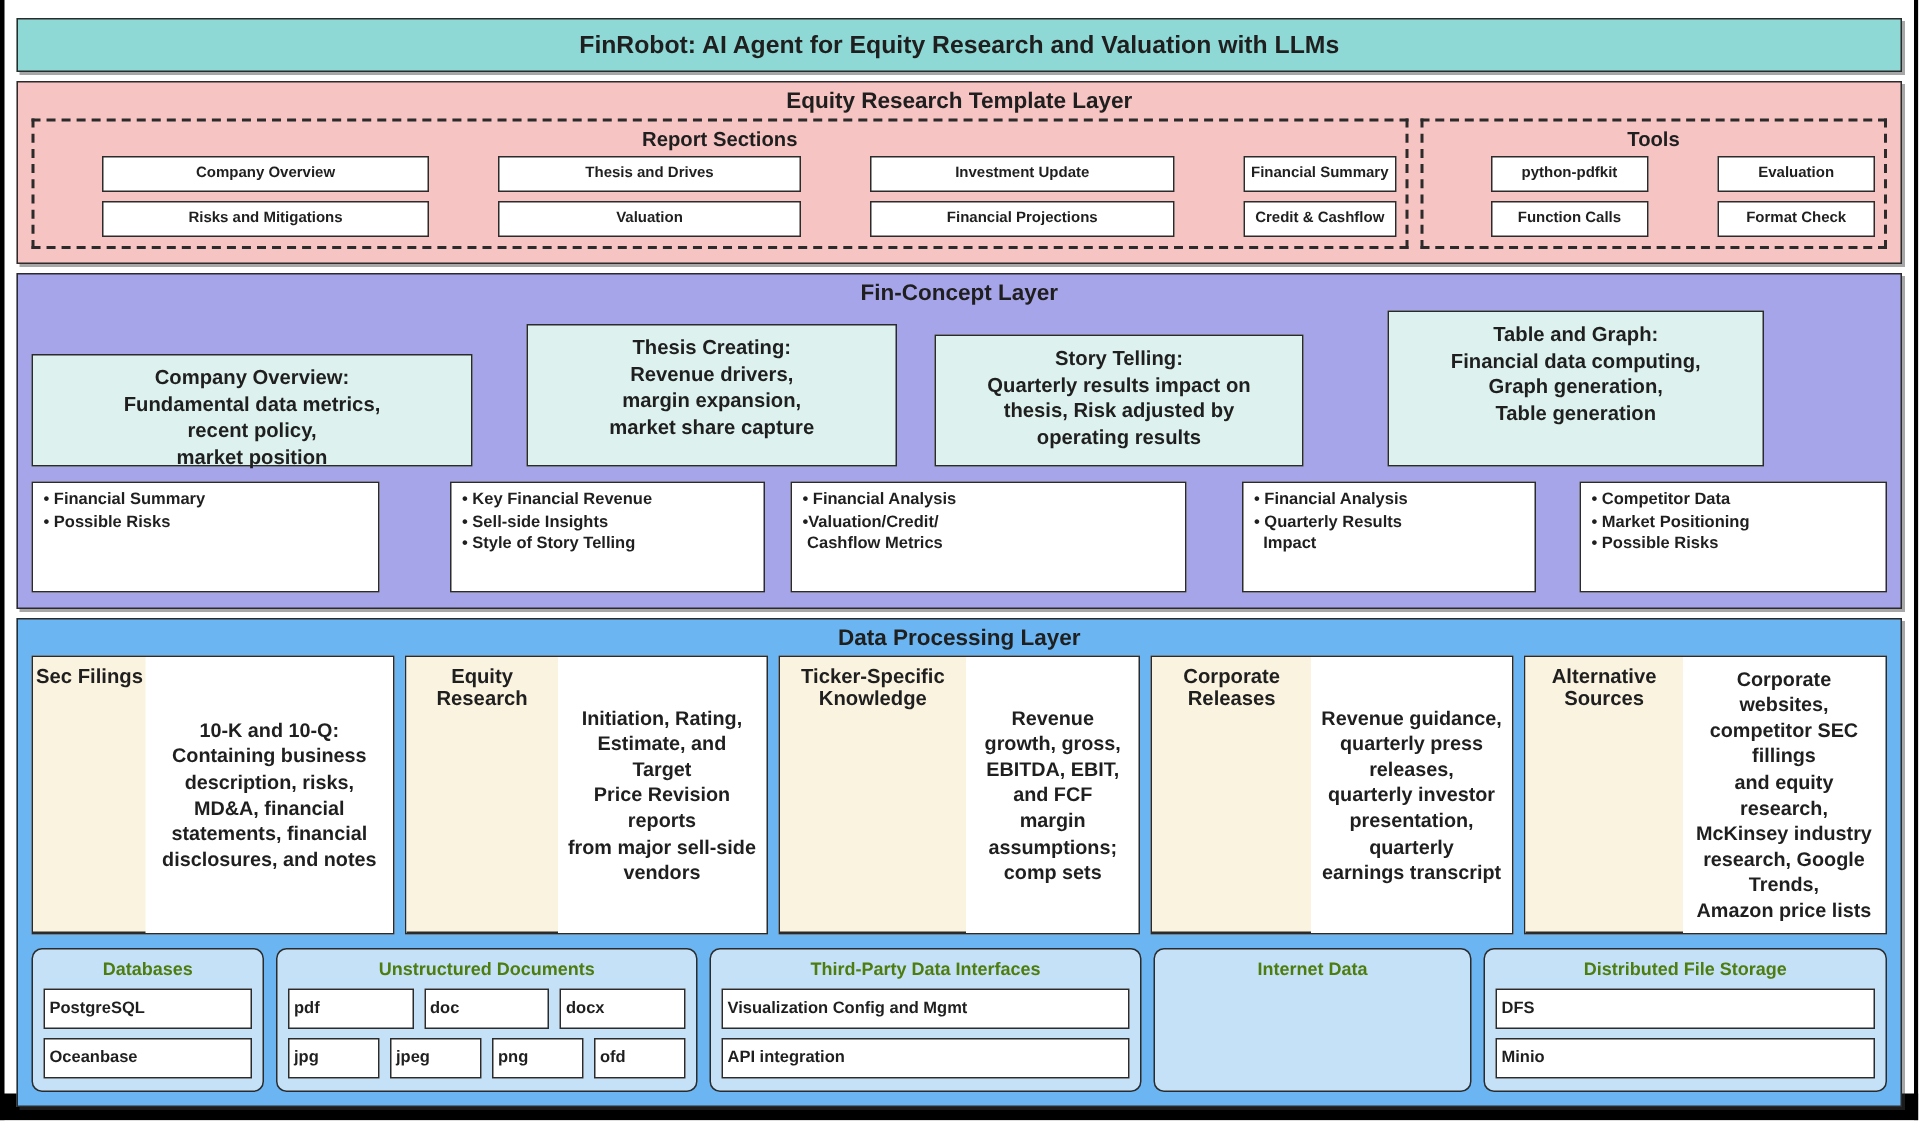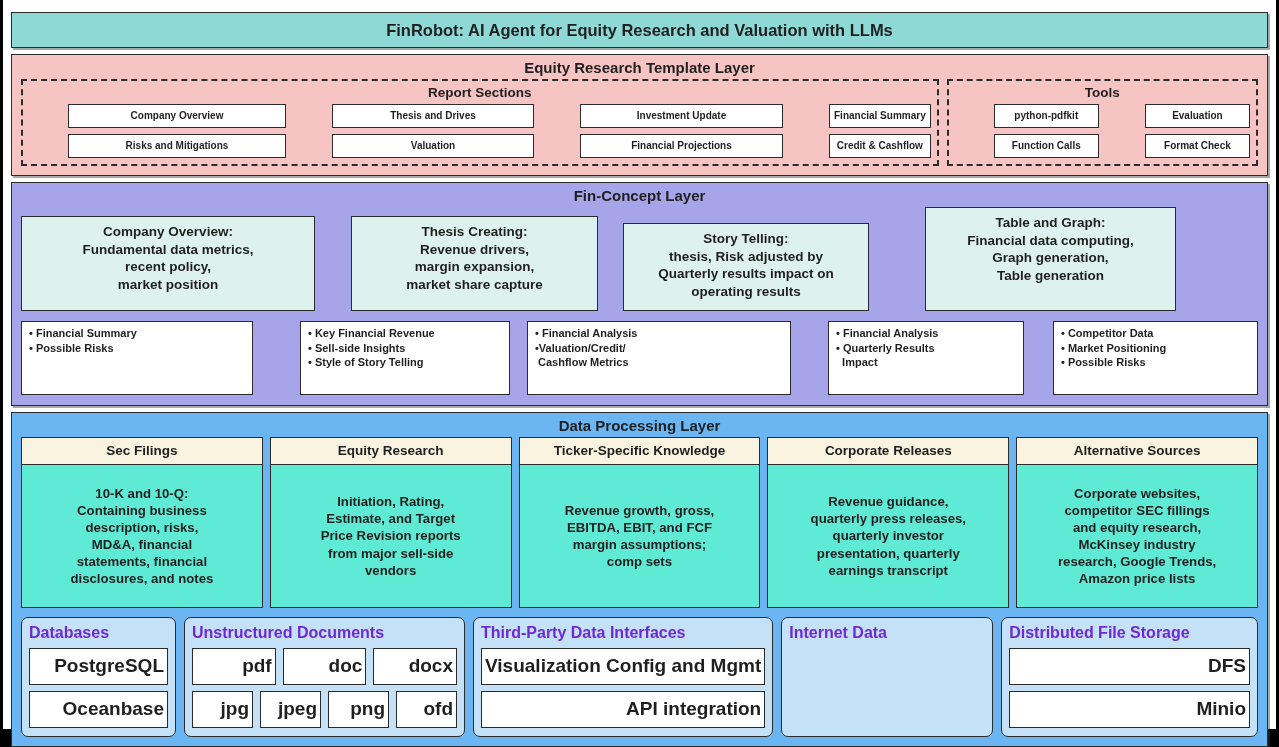--- a/index.html
+++ b/index.html
@@ -109,21 +109,21 @@
     background: #ddf2ee;
     border: 1.5px solid #2b2b2b;
     font-weight: bold;
     font-size: 13.5px;
     line-height: 1.30;
     color: #1f1f1f;
     text-align: center;
     padding: 6px 4px 6px 4px;
     box-sizing: border-box;
   }
-  .concept-card.c1 { width: 294px; margin-right: 36px; height: 95px; align-self: flex-end; }
+  .concept-card.c1 { width: 294px; margin-right: 36px; height: 75px; align-self: flex-end; }
   .concept-card.c2 { width: 247px; margin-right: 25px; height: 95px; align-self: flex-end; }
   .concept-card.c3 { width: 246px; margin-right: 56px; height: 88px; align-self: flex-end; }
   .concept-card.c4 { width: 251px; height: 104px; align-self: flex-start; }
 
   .concept-bottom { display: flex; padding: 10px 9px 10px 9px; gap: 7px; }
   .bullet-card {
     background: #ffffff;
     border: 1.5px solid #2b2b2b;
     font-weight: bold;
     font-size: 11px;
@@ -138,24 +138,24 @@
   .bullet-card.b3 { flex: 0 0 264px; margin-right: 30px; }
   .bullet-card.b4 { flex: 0 0 196px; margin-right: 22px; }
   .bullet-card.b5 { flex: 1 1 auto; }
   .bullet-card div { white-space: pre; }
 
   
   .data-top { display: flex; padding: 0 9px 0 9px; gap: 7px; }
   .src-card {
     flex: 1 1 0;
     border: 1.5px solid #2b2b2b;
-    background: #5eead4;
+    background: #ffffff;
     box-sizing: border-box;
     display: flex;
-    flex-direction: column;
+    flex-direction: row;
   }
   .src-head {
     background: #faf3df;
     border-bottom: 1.5px solid #2b2b2b;
     text-align: center;
     font-weight: bold;
     font-size: 13.5px;
     color: #1f1f1f;
     padding: 5px 2px 6px 2px;
   }
@@ -177,35 +177,35 @@
   .store-panel {
     background: #c5e1f7;
     border: 1.5px solid #2b2b2b;
     border-radius: 7px;
     box-sizing: border-box;
     padding: 3px 7px 8px 7px;
     display: flex;
     flex-direction: column;
   }
   .store-title {
-    text-align: left;
-    font-weight: bold;
-    font-size: 16px;
-    color: #6d28d9;
+    text-align: center;
+    font-weight: bold;
+    font-size: 12px;
+    color: #4d7c0f;
     padding: 3px 0 6px 0;
   }
   .store-row { display: flex; gap: 7px; margin-bottom: 6px; }
   .store-row:last-child { margin-bottom: 0; }
   .store-chip {
     flex: 1 1 0;
     background: #ffffff;
     border: 1.5px solid #2b2b2b;
-    text-align: right;
-    font-weight: bold;
-    font-size: 19px;
+    text-align: left;
+    font-weight: bold;
+    font-size: 11px;
     color: #1f1f1f;
     padding: 6px 3px 7px 3px;
     box-sizing: border-box;
     white-space: nowrap;
   }
   .p-db      { flex: 0 0 155px; }
   .p-unstr   { flex: 0 0 281px; }
   .p-third   { flex: 0 0 288px; }
   .p-net     { flex: 0 0 212px; }
   .p-dfs     { flex: 1 1 auto; }
@@ -273,22 +273,22 @@
             <div>
               <div>Thesis Creating:</div>
               <div>Revenue drivers,</div>
               <div>margin expansion,</div>
               <div>market share capture</div>
             </div>
           </div>
         <div class="concept-card c3">
             <div>
               <div>Story Telling:</div>
+              <div>Quarterly results impact on</div>
               <div>thesis, Risk adjusted by</div>
-              <div>Quarterly results impact on</div>
               <div>operating results</div>
             </div>
           </div>
         <div class="concept-card c4">
             <div>
               <div>Table and Graph:</div>
               <div>Financial data computing,</div>
               <div>Graph generation,</div>
               <div>Table generation</div>
             </div>

